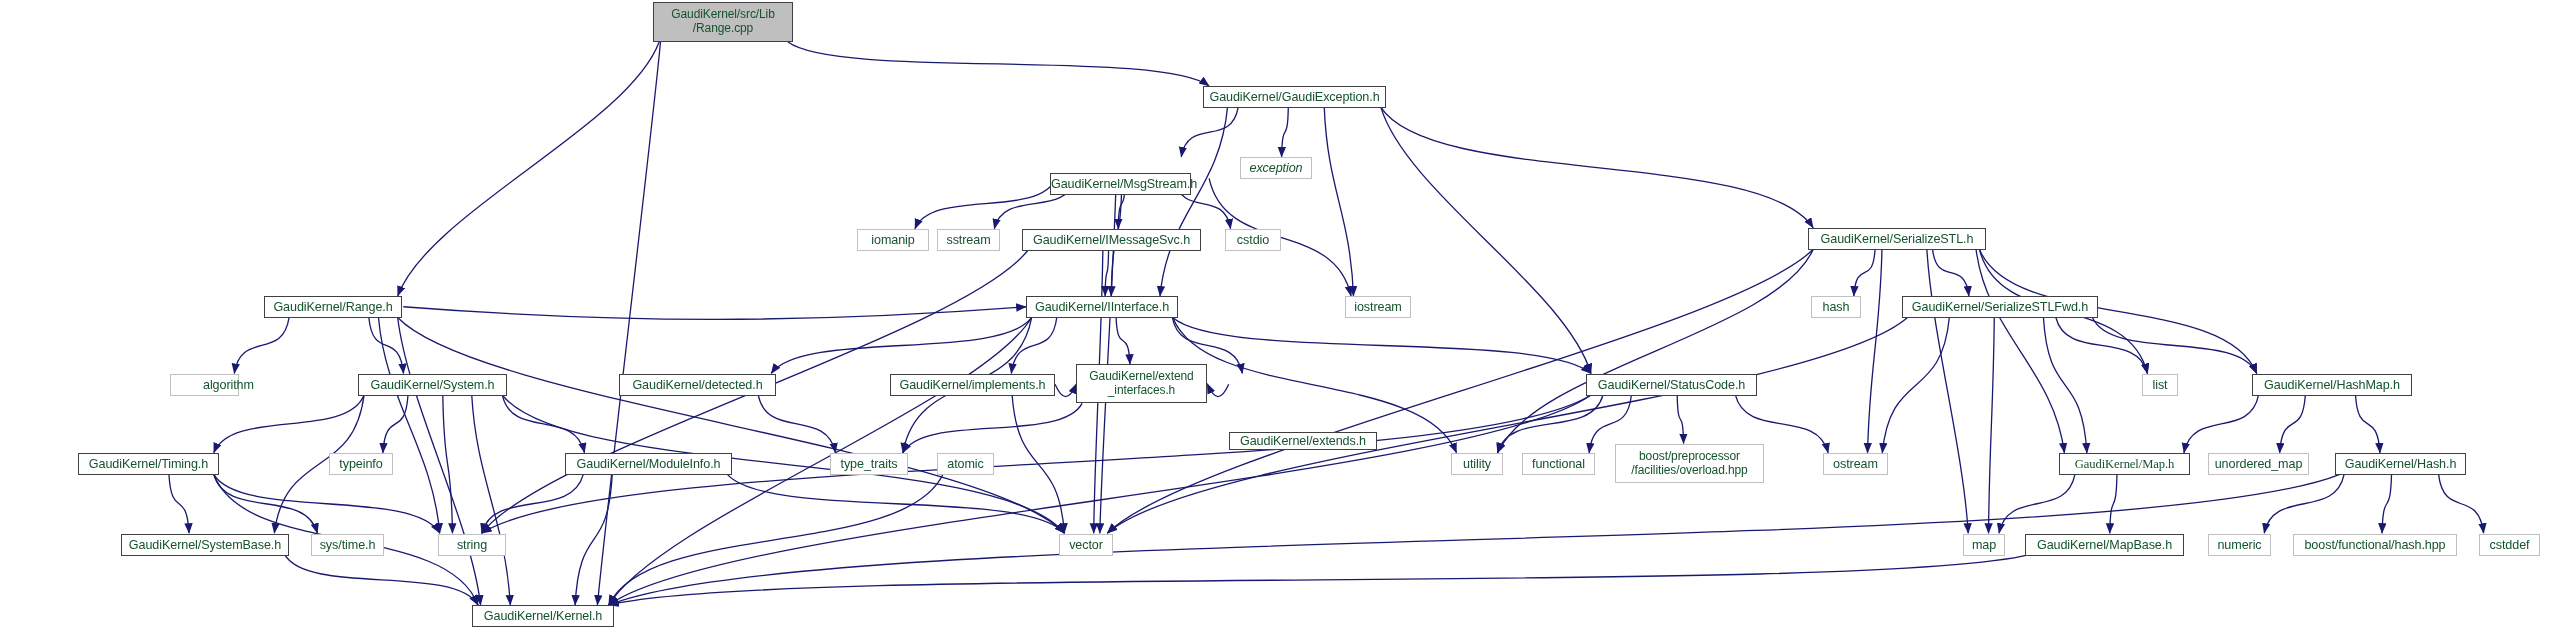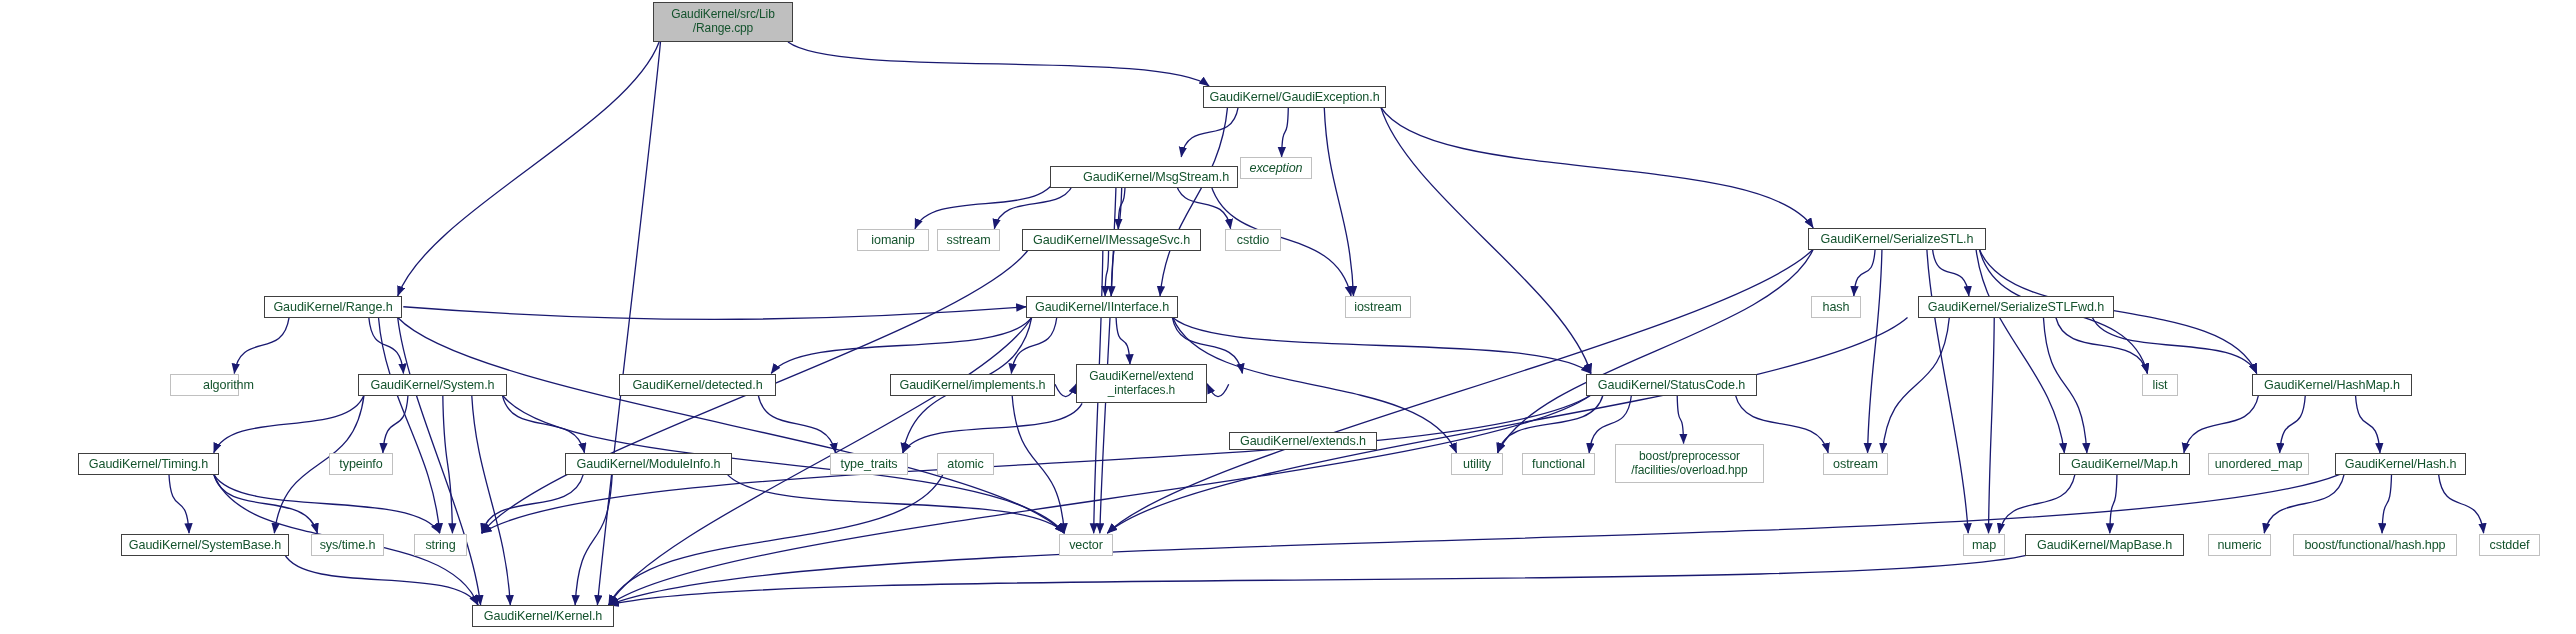--- a/index.html
+++ b/index.html
@@ -146,58 +146,58 @@
         <path d="M2505,508 C2282.52,598 873.48,558 651,648" fill="none" stroke="#191970" stroke-width="1.4" marker-end="url(#arrow)"></path>
         <path d="M304,594 C328.84,637.7 486.16,604.3 511,648" fill="none" stroke="#191970" stroke-width="1.4" marker-end="url(#arrow)"></path>
         <path d="M2173,594 C1990.3600000000001,637.7 833.64,604.3 651,648" fill="none" stroke="#191970" stroke-width="1.4" marker-end="url(#arrow)"></path>
         <path d="M1009,508 C966.04,598 693.96,558 651,648" fill="none" stroke="#191970" stroke-width="1.4" marker-end="url(#arrow)"></path>
       </g>
   </svg>
   <div id="node-layer">
       <div class="node root" style="left: 653px; top: 1.9px; width: 140px; height: 40px;"><span class="lbl" style="font-size: 12px;">GaudiKernel/src/Lib
 /Range.cpp</span></div>
       <div class="node internal" style="left: 1203px; top: 86px; width: 183px; height: 21.5px;"><span class="lbl">GaudiKernel/GaudiException.h</span></div>
-      <div class="node internal" style="left: 1050px; top: 166px; width: 188px; height: 21.5px; padding-left: 24px;"><span class="lbl">GaudiKernel/MsgStream.h</span></div>
+      <div class="node internal" style="left: 1050px; top: 173px; width: 141px; height: 21.5px;"><span class="lbl">GaudiKernel/MsgStream.h</span></div>
       <div class="node external" style="left: 1240px; top: 157px; width: 72px; height: 21.5px; font-style: italic;"><span class="lbl">exception</span></div>
       <div class="node internal" style="left: 1808px; top: 228px; width: 178px; height: 21.5px;"><span class="lbl">GaudiKernel/SerializeSTL.h</span></div>
       <div class="node external" style="left: 857px; top: 229px; width: 72px; height: 21.5px;"><span class="lbl">iomanip</span></div>
       <div class="node external" style="left: 937px; top: 229px; width: 63px; height: 21.5px;"><span class="lbl">sstream</span></div>
       <div class="node internal" style="left: 1022px; top: 229px; width: 179px; height: 21.5px;"><span class="lbl">GaudiKernel/IMessageSvc.h</span></div>
       <div class="node external" style="left: 1225px; top: 229px; width: 56px; height: 21.5px;"><span class="lbl">cstdio</span></div>
       <div class="node internal" style="left: 264px; top: 296px; width: 138px; height: 21.5px;"><span class="lbl">GaudiKernel/Range.h</span></div>
       <div class="node internal" style="left: 1026px; top: 296px; width: 152px; height: 21.5px;"><span class="lbl">GaudiKernel/IInterface.h</span></div>
       <div class="node external" style="left: 1345px; top: 296px; width: 66px; height: 21.5px;"><span class="lbl">iostream</span></div>
       <div class="node external" style="left: 1811px; top: 296px; width: 50px; height: 21.5px;"><span class="lbl">hash</span></div>
-      <div class="node internal" style="left: 1902px; top: 296px; width: 196px; height: 21.5px; margin-left: 16px;"><span class="lbl">GaudiKernel/SerializeSTLFwd.h</span></div>
+      <div class="node internal" style="left: 1902px; top: 296px; width: 196px; height: 21.5px;"><span class="lbl">GaudiKernel/SerializeSTLFwd.h</span></div>
       <div class="node external" style="left: 170px; top: 374px; width: 69px; height: 21.5px; padding-left: 32px;"><span class="lbl">algorithm</span></div>
       <div class="node internal" style="left: 358px; top: 374px; width: 149px; height: 21.5px;"><span class="lbl">GaudiKernel/System.h</span></div>
       <div class="node internal" style="left: 619px; top: 374px; width: 157px; height: 21.5px;"><span class="lbl">GaudiKernel/detected.h</span></div>
       <div class="node internal" style="left: 890px; top: 374px; width: 165px; height: 21.5px;"><span class="lbl">GaudiKernel/implements.h</span></div>
       <div class="node internal" style="left: 1076px; top: 364px; width: 131px; height: 39px;"><span class="lbl" style="font-size: 12px;">GaudiKernel/extend
 _interfaces.h</span></div>
       <div class="node internal" style="left: 1229px; top: 384px; width: 148px; height: 18px; margin-top: 48px;"><span class="lbl">GaudiKernel/extends.h</span></div>
       <div class="node internal" style="left: 1586px; top: 374px; width: 171px; height: 21.5px;"><span class="lbl">GaudiKernel/StatusCode.h</span></div>
       <div class="node external" style="left: 2142px; top: 374px; width: 36px; height: 21.5px;"><span class="lbl">list</span></div>
       <div class="node internal" style="left: 2252px; top: 374px; width: 160px; height: 21.5px;"><span class="lbl">GaudiKernel/HashMap.h</span></div>
       <div class="node internal" style="left: 78px; top: 453px; width: 141px; height: 21.5px;"><span class="lbl">GaudiKernel/Timing.h</span></div>
       <div class="node external" style="left: 329px; top: 453px; width: 64px; height: 21.5px; align-items: center;"><span class="lbl">typeinfo</span></div>
       <div class="node internal" style="left: 565px; top: 453px; width: 167px; height: 21.5px;"><span class="lbl">GaudiKernel/ModuleInfo.h</span></div>
       <div class="node external" style="left: 830px; top: 453px; width: 78px; height: 21.5px;"><span class="lbl">type_traits</span></div>
       <div class="node external" style="left: 937px; top: 453px; width: 57px; height: 21.5px;"><span class="lbl">atomic</span></div>
       <div class="node external" style="left: 1451px; top: 453px; width: 52px; height: 21.5px;"><span class="lbl">utility</span></div>
       <div class="node external" style="left: 1522px; top: 453px; width: 73px; height: 21.5px;"><span class="lbl">functional</span></div>
       <div class="node external" style="left: 1615px; top: 444px; width: 149px; height: 39px;"><span class="lbl" style="font-size: 12px;">boost/preprocessor
 /facilities/overload.hpp</span></div>
       <div class="node external" style="left: 1823px; top: 453px; width: 65px; height: 21.5px;"><span class="lbl">ostream</span></div>
-      <div class="node internal" style="left: 2059px; top: 453px; width: 131px; height: 21.5px;"><span class="lbl">GaudiKernel/Map.h</span></div>
+      <div class="node internal" style="left: 2059px; top: 453px; width: 131px; height: 21.5px; font-family: Liberation Serif, serif;"><span class="lbl">GaudiKernel/Map.h</span></div>
       <div class="node external" style="left: 2208px; top: 453px; width: 101px; height: 21.5px;"><span class="lbl">unordered_map</span></div>
       <div class="node internal" style="left: 2335px; top: 453px; width: 131px; height: 21.5px;"><span class="lbl">GaudiKernel/Hash.h</span></div>
       <div class="node internal" style="left: 121px; top: 534px; width: 168px; height: 21.5px;"><span class="lbl">GaudiKernel/SystemBase.h</span></div>
       <div class="node external" style="left: 311px; top: 534px; width: 73px; height: 21.5px;"><span class="lbl">sys/time.h</span></div>
-      <div class="node external" style="left: 414px; top: 534px; width: 53px; height: 21.5px;"><span class="lbl">string</span></div>
+      <div class="node external" style="left: 438px; top: 534px; width: 68px; height: 21.5px;"><span class="lbl">string</span></div>
       <div class="node external" style="left: 1059px; top: 534px; width: 54px; height: 21.5px;"><span class="lbl">vector</span></div>
       <div class="node external" style="left: 1963px; top: 534px; width: 42px; height: 21.5px;"><span class="lbl">map</span></div>
       <div class="node internal" style="left: 2025px; top: 534px; width: 159px; height: 21.5px;"><span class="lbl">GaudiKernel/MapBase.h</span></div>
       <div class="node external" style="left: 2208px; top: 534px; width: 63px; height: 21.5px;"><span class="lbl">numeric</span></div>
       <div class="node external" style="left: 2293px; top: 534px; width: 164px; height: 21.5px;"><span class="lbl">boost/functional/hash.hpp</span></div>
       <div class="node external" style="left: 2479px; top: 534px; width: 61px; height: 21.5px;"><span class="lbl">cstddef</span></div>
       <div class="node internal" style="left: 472px; top: 605px; width: 142px; height: 21.5px;"><span class="lbl">GaudiKernel/Kernel.h</span></div>
     </div>
 </div>
 

